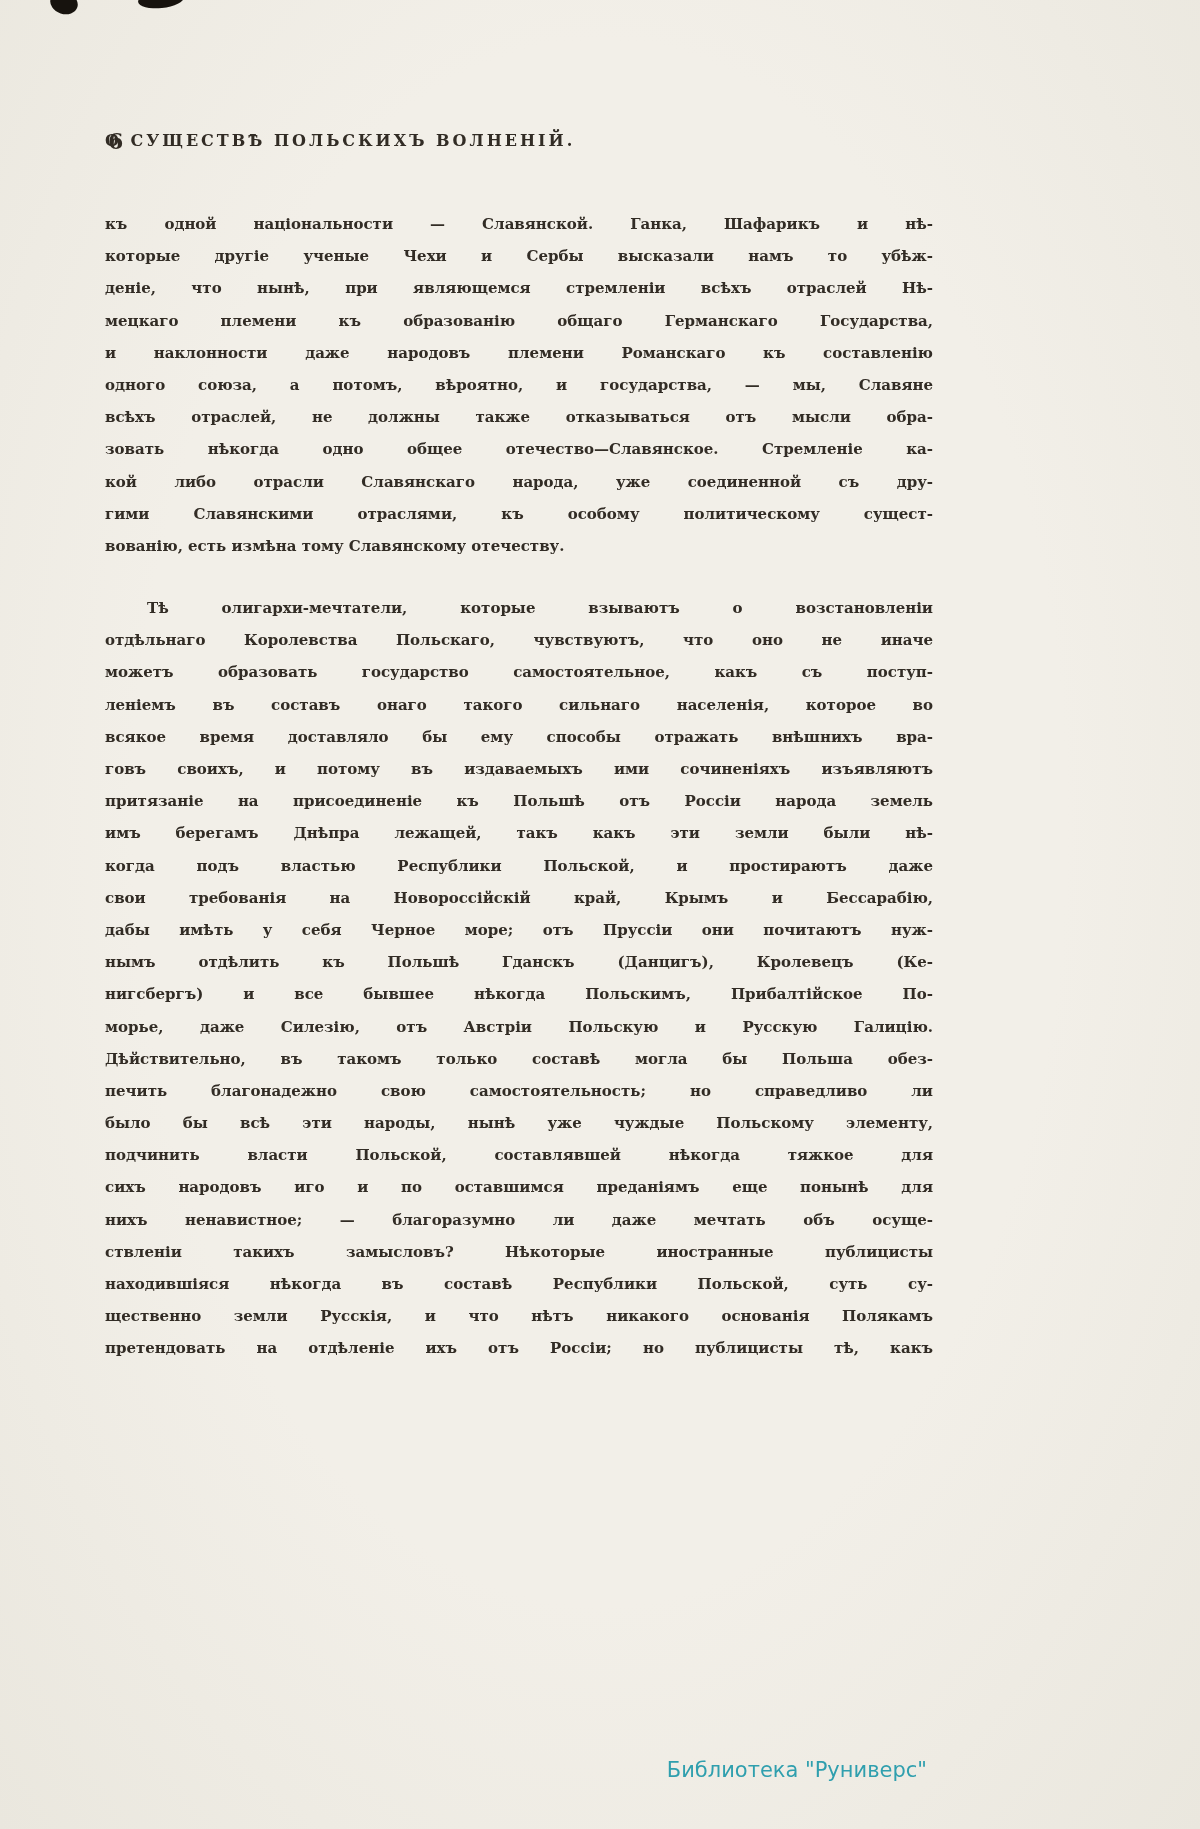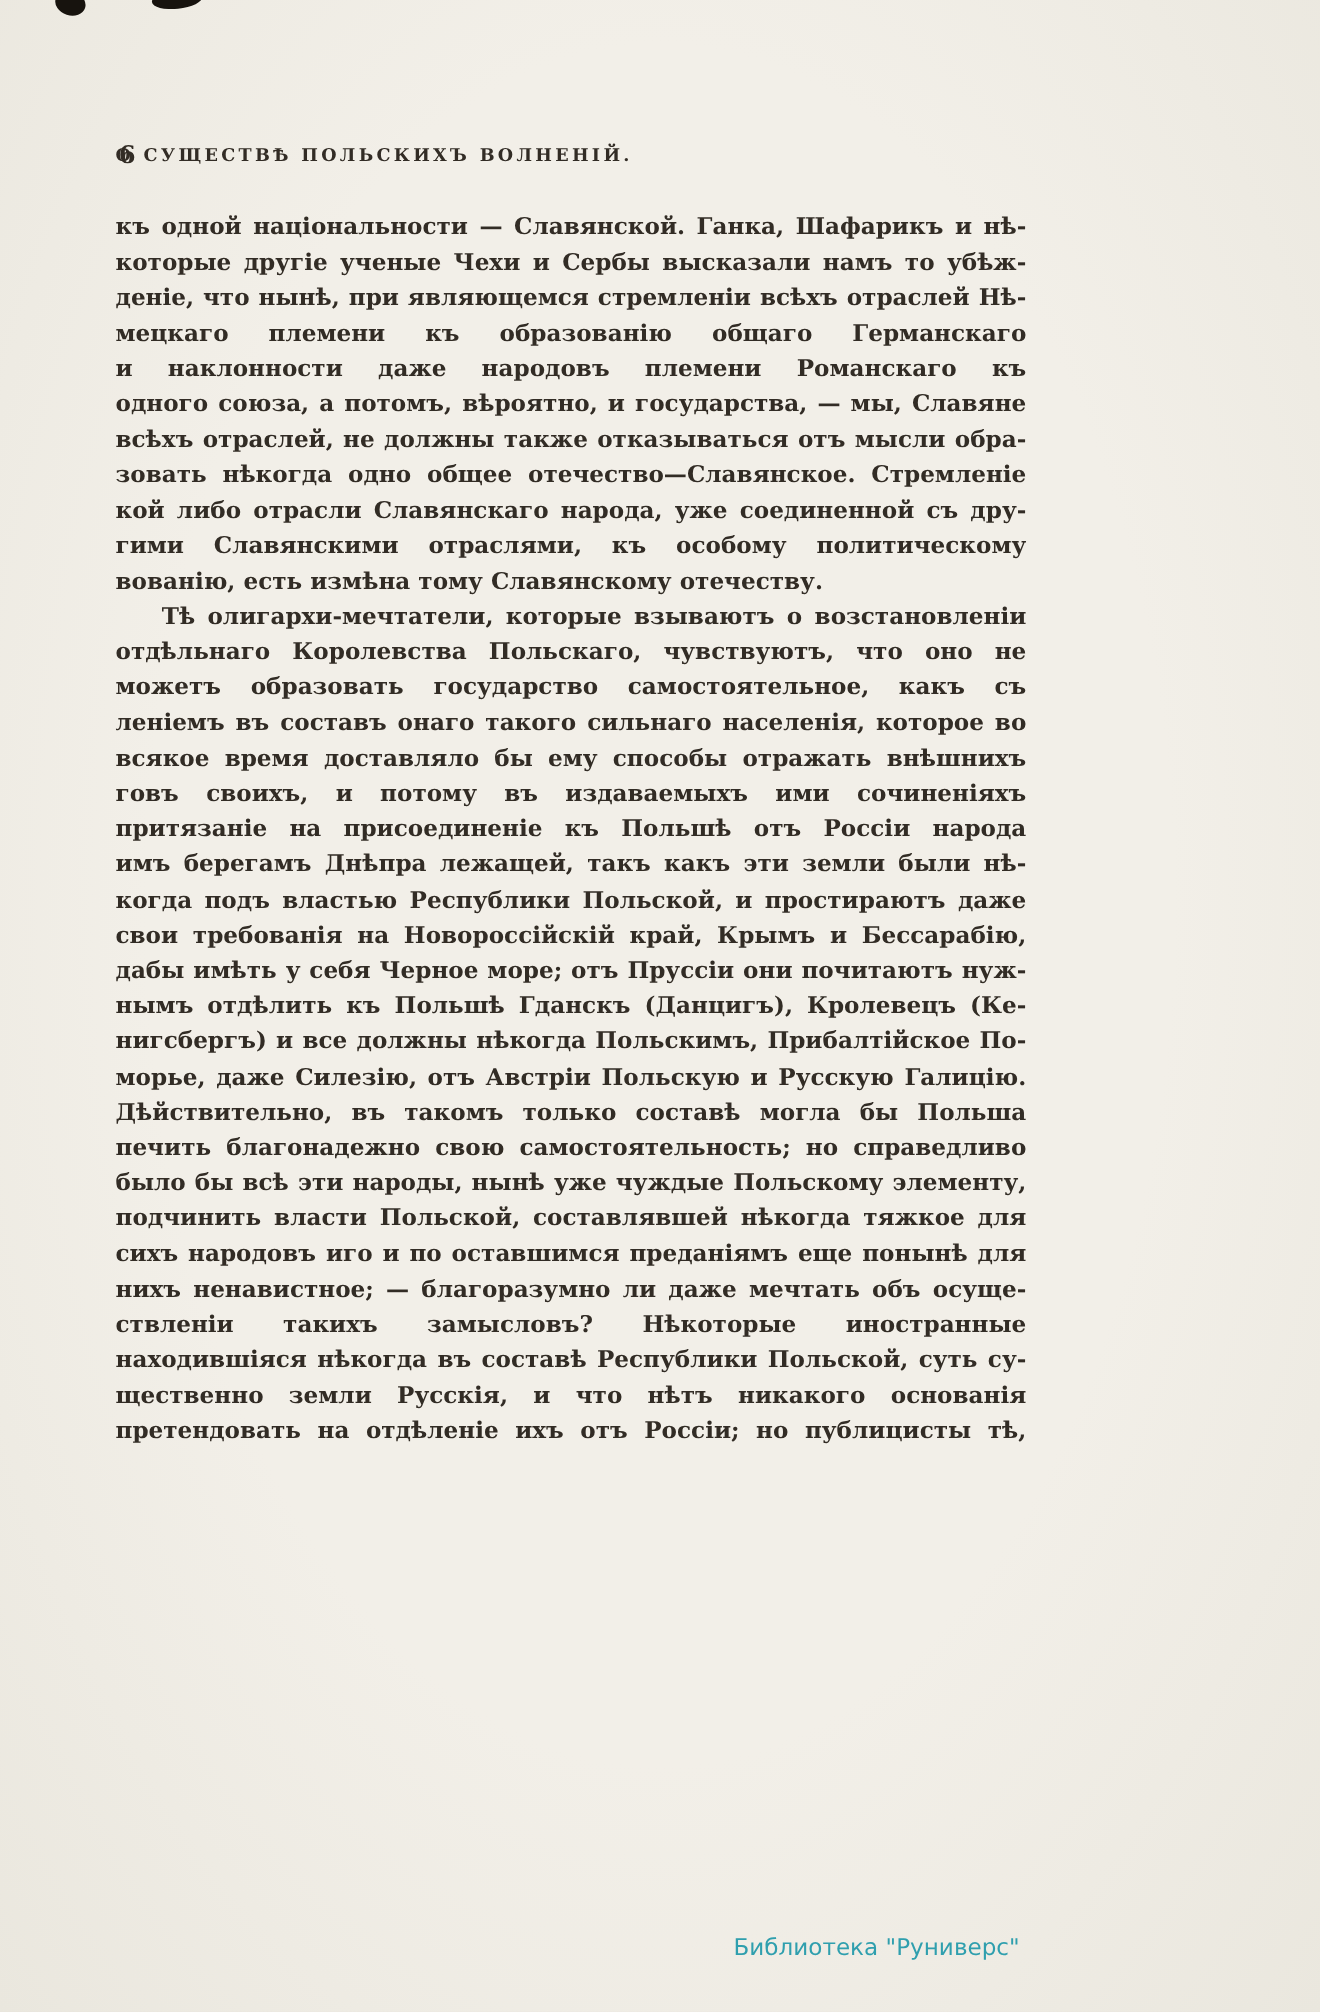--- a/index.html
+++ b/index.html
@@ -40,27 +40,27 @@
   .running-title {
     display: block;
     text-align: left;
     font-size: 16px;
     font-weight: bold;
     letter-spacing: 3px;
     padding-top: 5px;
   }
   .body-block {
     position: absolute;
-    top: 190px;
+    top: 208px;
     left: 105px;
     width: 828px;
-    font-size: 21px;
+    font-size: 15px;
     font-weight: bold;
   }
-  .paragraph + .paragraph { }
+  .paragraph + .paragraph { margin-top: 30px; }
   .line {
     height: 32.2px;
     line-height: 32.2px;
     text-align: justify;
     -moz-text-align-last: justify;
     text-align-last: justify;
     overflow: hidden;
     white-space: normal;
   }
   .line.flush-last {
@@ -111,21 +111,21 @@
         <div class="line">можетъ образовать государство самостоятельное, какъ съ поступ-</div>
         <div class="line">леніемъ въ составъ онаго такого сильнаго населенія, которое во</div>
         <div class="line">всякое время доставляло бы ему способы отражать внѣшнихъ вра-</div>
         <div class="line">говъ своихъ, и потому въ издаваемыхъ ими сочиненіяхъ изъявляютъ</div>
         <div class="line">притязаніе на присоединеніе къ Польшѣ отъ Россіи народа земель</div>
         <div class="line">имъ берегамъ Днѣпра лежащей, такъ какъ эти земли были нѣ-</div>
         <div class="line">когда подъ властью Республики Польской, и простираютъ даже</div>
         <div class="line">свои требованія на Новороссійскій край, Крымъ и Бессарабію,</div>
         <div class="line">дабы имѣть у себя Черное море; отъ Пруссіи они почитаютъ нуж-</div>
         <div class="line">нымъ отдѣлить къ Польшѣ Гданскъ (Данцигъ), Кролевецъ (Ке-</div>
-        <div class="line">нигсбергъ) и все должны нѣкогда Польскимъ, Прибалтійское По-</div>
+        <div class="line">нигсбергъ) и все бывшее нѣкогда Польскимъ, Прибалтійское По-</div>
         <div class="line">морье, даже Силезію, отъ Австріи Польскую и Русскую Галицію.</div>
         <div class="line">Дѣйствительно, въ такомъ только составѣ могла бы Польша обез-</div>
         <div class="line">печить благонадежно свою самостоятельность; но справедливо ли</div>
         <div class="line">было бы всѣ эти народы, нынѣ уже чуждые Польскому элементу,</div>
         <div class="line">подчинить власти Польской, составлявшей нѣкогда тяжкое для</div>
         <div class="line">сихъ народовъ иго и по оставшимся преданіямъ еще понынѣ для</div>
         <div class="line">нихъ ненавистное; — благоразумно ли даже мечтать объ осуще-</div>
         <div class="line">ствленіи такихъ замысловъ? Нѣкоторые иностранные публицисты</div>
         <div class="line">находившіяся нѣкогда въ составѣ Республики Польской, суть су-</div>
         <div class="line">щественно земли Русскія, и что нѣтъ никакого основанія Полякамъ</div>

